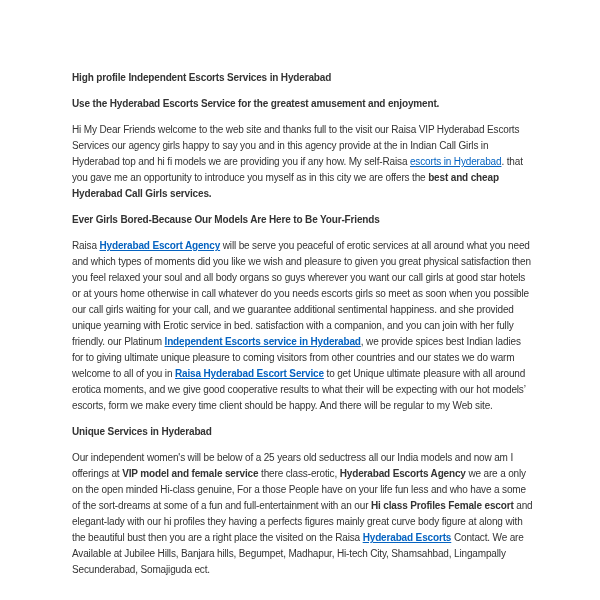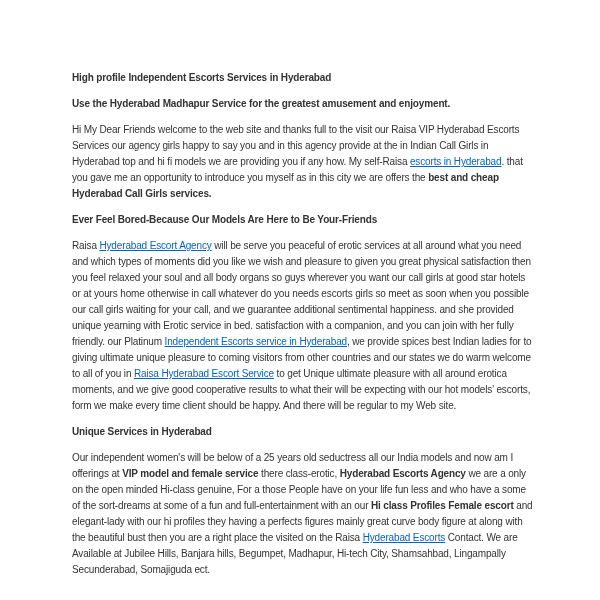--- a/index.html
+++ b/index.html
@@ -24,28 +24,28 @@
     color: var(--text-color);
   }
   .block { margin-bottom: 10px; }
   .block.heading { font-weight: bold; }
   .run.bold { font-weight: bold; }
   a.run {
     color: var(--link-color);
     text-decoration: underline;
     cursor: pointer;
   }
-  a.run.link-bold { font-weight: normal; }
+  a.run.link-bold { font-weight: bold; }
 </style>
 </head>
 <body>
 
 <div class="page">
   <div id="doc">
       <div class="block heading"><span class="run bold">High profile Independent Escorts Services in Hyderabad</span></div>
-      <div class="block heading"><span class="run bold">Use the Hyderabad Madhapur Service for the greatest amusement and enjoyment.</span></div>
+      <div class="block heading"><span class="run bold">Use the Hyderabad Escorts Service for the greatest amusement and enjoyment.</span></div>
       <div class="block paragraph"><span class="run normal">Hi My Dear Friends welcome to the web site and thanks full to the visit our Raisa VIP Hyderabad Escorts Services our agency girls happy to say you and in this agency provide at the in Indian Call Girls in Hyderabad top and hi fi models we are providing you if any how. My self-Raisa </span><a class="run link" href="#">escorts in Hyderabad</a><span class="run normal">. that you gave me an opportunity to introduce you myself as in this city we are offers the </span><span class="run bold">best and cheap Hyderabad Call Girls services.</span></div>
-      <div class="block heading"><span class="run bold">Ever Feel Bored-Because Our Models Are Here to Be Your-Friends</span></div>
+      <div class="block heading"><span class="run bold">Ever Girls Bored-Because Our Models Are Here to Be Your-Friends</span></div>
       <div class="block paragraph"><span class="run normal">Raisa </span><a class="run link-bold" href="#">Hyderabad Escort Agency</a><span class="run normal"> will be serve you peaceful of erotic services at all around what you need and which types of moments did you like we wish and pleasure to given you great physical satisfaction then you feel relaxed your soul and all body organs so guys wherever you want our call girls at good star hotels or at yours home otherwise in call whatever do you needs escorts girls so meet as soon when you possible our call girls waiting for your call, and we guarantee additional sentimental happiness. and she provided unique yearning with Erotic service in bed. satisfaction with a companion, and you can join with her fully friendly. our Platinum </span><a class="run link-bold" href="#">Independent Escorts service in Hyderabad</a><span class="run normal">, we provide spices best Indian ladies for to giving ultimate unique pleasure to coming visitors from other countries and our states we do warm welcome to all of you in </span><a class="run link-bold" href="#">Raisa Hyderabad Escort Service</a><span class="run normal"> to get Unique ultimate pleasure with all around erotica moments, and we give good cooperative results to what their will be expecting with our hot models’ escorts, form we make every time client should be happy. And there will be regular to my Web site.</span></div>
       <div class="block heading"><span class="run bold">Unique Services in Hyderabad</span></div>
       <div class="block paragraph"><span class="run normal">Our independent women's will be below of a 25 years old seductress all our India models and now am I offerings at </span><span class="run bold">VIP model and female service</span><span class="run normal"> there class-erotic, </span><span class="run bold">Hyderabad Escorts Agency</span><span class="run normal"> we are a only on the open minded Hi-class genuine, For a those People have on your life fun less and who have a some of the sort-dreams at some of a fun and full-entertainment with an our </span><span class="run bold">Hi class Profiles Female escort</span><span class="run normal"> and elegant-lady with our hi profiles they having a perfects figures mainly great curve body figure at along with the beautiful bust then you are a right place the visited on the Raisa </span><a class="run link-bold" href="#">Hyderabad Escorts</a><span class="run normal"> Contact. We are Available at Jubilee Hills, Banjara hills, Begumpet, Madhapur, Hi-tech City, Shamsahbad, Lingampally Secunderabad, Somajiguda ect.</span></div>
     </div>
 </div>
 
 </body></html>

